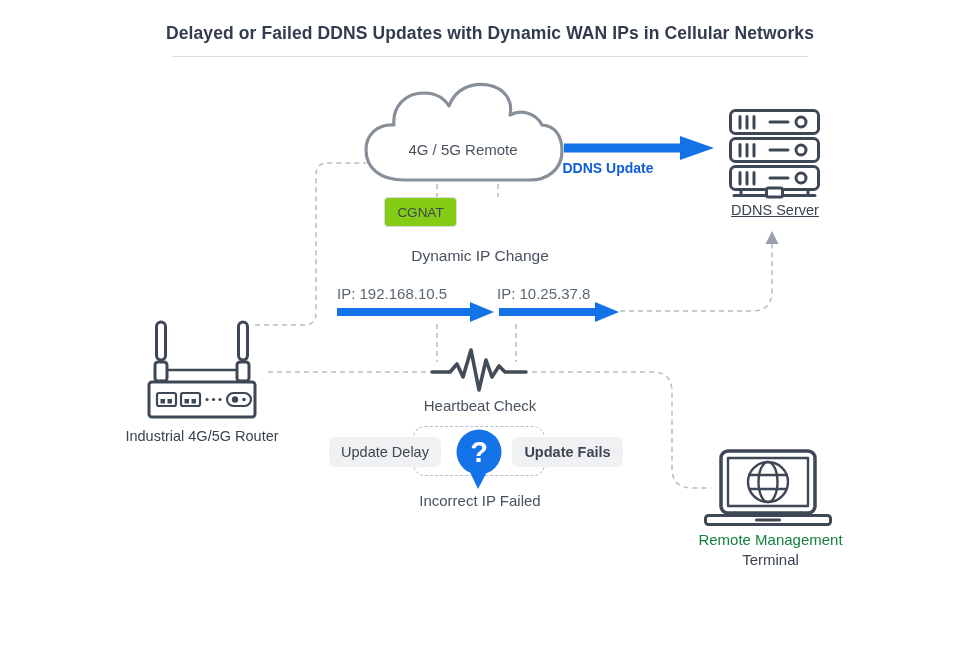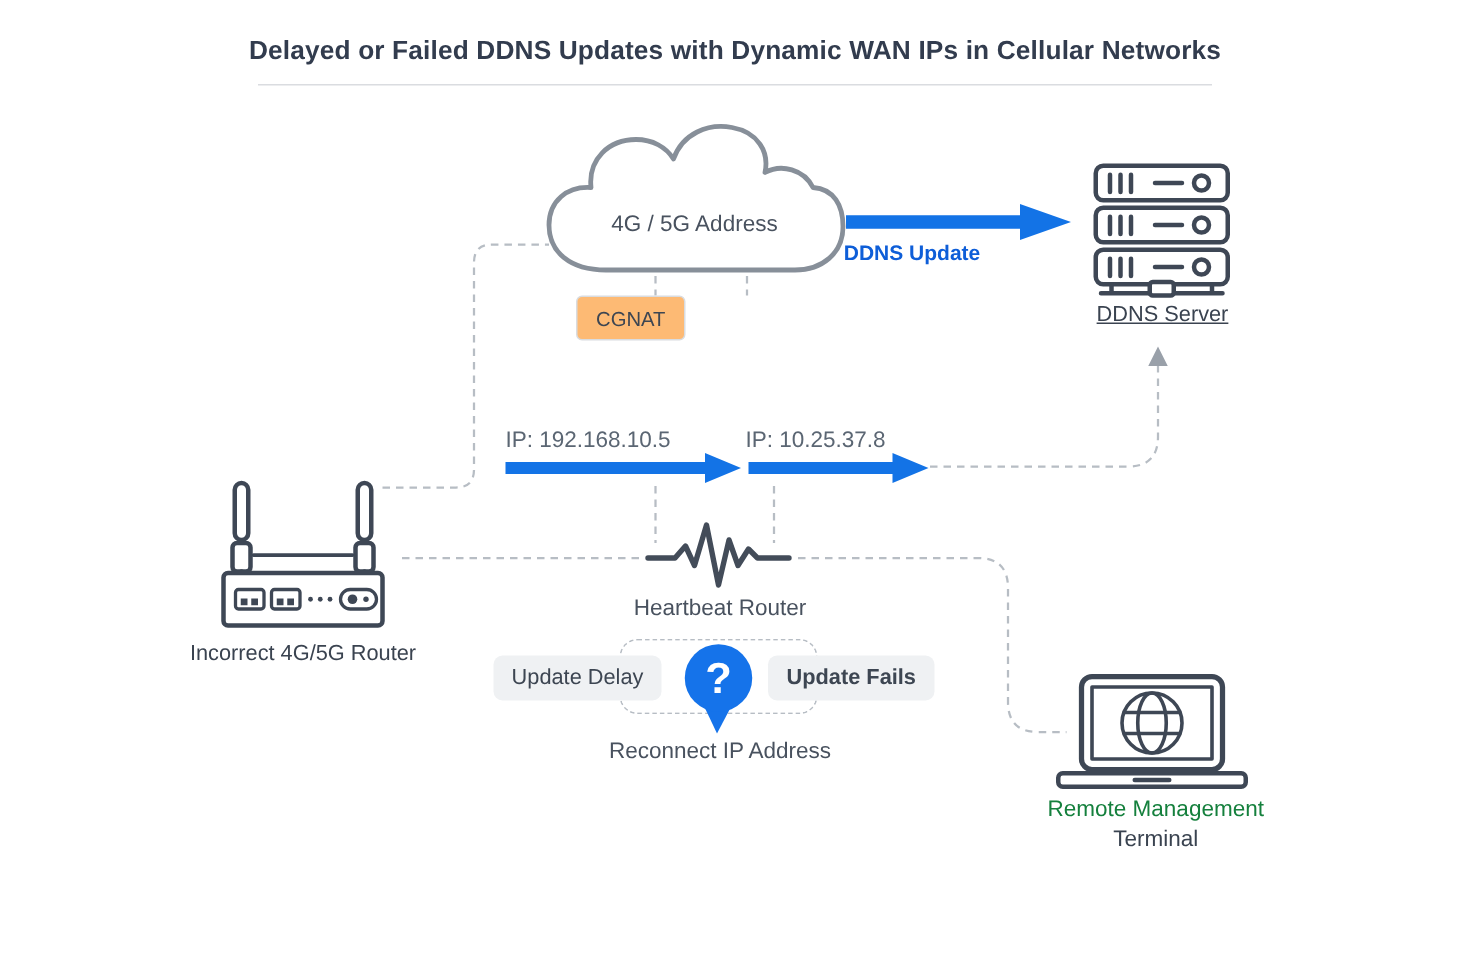--- a/index.html
+++ b/index.html
@@ -14,21 +14,21 @@
   }
   .divider{left:172px;top:56px;width:636px;height:1px;background:#dadce0;}
   svg{display:block;overflow:visible;}
   .lbl{text-align:center;}
   .lbl-dark{color:#3a4350;font-size:14.5px;}
   .lbl-gray{color:#49525f;font-size:15px;}
   .ip-lbl{color:#5b6673;font-size:15px;white-space:nowrap;}
   .blue-lbl{color:#0e5ed8;font-size:14px;font-weight:700;text-align:center;}
   .tag{
     display:flex;align-items:center;justify-content:center;
-    background:#fdba74;border:1px solid #d9dce0;border-radius:4px;
+    background:#84cc16;border:1px solid #d9dce0;border-radius:4px;
     font-size:13.5px;color:#3d4652;white-space:nowrap;
   }
   .pill{
     display:flex;align-items:center;justify-content:center;
     background:#eff1f3;border-radius:6px;font-size:14.5px;color:#3d4652;
     white-space:nowrap;z-index:2;
   }
   .pill.bold{font-weight:700;}
   .dashed-box{
     border:1.6px dashed #b7bdc4;border-radius:12px;z-index:1;
@@ -55,21 +55,21 @@
       <path d="M516,324 V362"></path>
     </g>
     <polygon points="765.5,244 778.5,244 772,231" fill="#99a0a9"></polygon>
   </svg>
 
   <svg class="abs" style="left:358px;top:80px;" width="212" height="106" viewBox="0 0 212 106">
     <path d="M46,100 C22,100 8,88 8,70 C8,54 20,44 36,45 C34,26 48,13 66,13
              C77,13 86,18 91,26 C97,9 114,2 130,5 C147,8 155,21 152,35
              C163,29 178,33 184,45 C198,46 204,57 204,71 C204,89 190,100 172,100 Z" fill="#ffffff" stroke="#878f99" stroke-width="3.2" stroke-linejoin="round"></path>
   </svg>
-  <div class="abs lbl lbl-gray" style="left:368px;top:141px;width:190px;">4G / 5G Address</div>
+  <div class="abs lbl lbl-gray" style="left:368px;top:141px;width:190px;">4G / 5G Remote</div>
 
   <svg class="abs" style="left:564px;top:133px;" width="152" height="30" viewBox="0 0 152 30">
     <polygon points="0,10.5 116,10.5 116,3 150,15 116,27 116,19.5 0,19.5" fill="#1373e6"></polygon>
   </svg>
   <div class="abs blue-lbl" style="left:548px;top:160px;width:120px;">DDNS Update</div>
 
   <svg class="abs" style="left:729px;top:109px;" width="91" height="89" viewBox="0 0 91 89">
     <g fill="#ffffff" stroke="#3e4755" stroke-width="3" stroke-linecap="round" stroke-linejoin="round">
       <rect x="1.5" y="1.5" width="88" height="23" rx="5"></rect>
       <rect x="1.5" y="29.5" width="88" height="23" rx="5"></rect>
@@ -83,20 +83,21 @@
         <circle cx="72" cy="69" r="5"></circle>
         <path d="M12,80.5 V86.5 M79,80.5 V86.5 M5,86.5 H86"></path>
       </g>
       <rect x="37.5" y="79" width="16" height="9" rx="2"></rect>
     </g>
   </svg>
   <div class="abs lbl lbl-dark" style="left:714px;top:202px;width:122px;text-decoration:underline;">DDNS Server</div>
 
   <div class="abs tag" style="left:384px;top:197px;width:71px;height:28px;">CGNAT</div>
 
+  <div class="abs lbl lbl-gray" style="left:390px;top:247px;width:180px;font-size:15.5px;">Dynamic IP Change</div>
   <div class="abs ip-lbl" style="left:337px;top:285px;">IP: 192.168.10.5</div>
   <div class="abs ip-lbl" style="left:497px;top:285px;">IP: 10.25.37.8</div>
   <svg class="abs" style="left:337px;top:300px;" width="282" height="24" viewBox="0 0 282 24">
     <polygon points="0,8 133,8 133,2 157,12 133,22 133,16 0,16" fill="#1373e6"></polygon>
     <polygon points="162,8 258,8 258,2 282,12 258,22 258,16 162,16" fill="#1373e6"></polygon>
   </svg>
 
   <svg class="abs" style="left:145px;top:320px;" width="114" height="100" viewBox="0 0 114 100">
     <g fill="#ffffff" stroke="#3e4755" stroke-linecap="round" stroke-linejoin="round">
       <path d="M24,50 H90" stroke-width="2.5" fill="none"></path>
@@ -116,36 +117,36 @@
       <rect x="22.5" y="79" width="4.5" height="4.5"></rect>
       <rect x="39.5" y="79" width="4.5" height="4.5"></rect>
       <rect x="46.5" y="79" width="4.5" height="4.5"></rect>
       <circle cx="62" cy="79.5" r="1.6"></circle>
       <circle cx="68.5" cy="79.5" r="1.6"></circle>
       <circle cx="75" cy="79.5" r="1.6"></circle>
       <circle cx="90" cy="79.5" r="3.2"></circle>
       <circle cx="99" cy="79.5" r="1.8"></circle>
     </g>
   </svg>
-  <div class="abs lbl lbl-dark" style="left:118px;top:428px;width:168px;">Incorrect 4G/5G Router</div>
+  <div class="abs lbl lbl-dark" style="left:118px;top:428px;width:168px;">Industrial 4G/5G Router</div>
 
   <svg class="abs" style="left:430px;top:344px;" width="98" height="52" viewBox="0 0 98 52">
     <polyline points="2,28 20,28 27,20 33,33 41,6 49,46 56,16 62,33 69,22 75,28 96,28" fill="none" stroke="#434c59" stroke-width="3.6" stroke-linecap="round" stroke-linejoin="round"></polyline>
   </svg>
-  <div class="abs lbl lbl-gray" style="left:418px;top:397px;width:124px;">Heartbeat Router</div>
+  <div class="abs lbl lbl-gray" style="left:418px;top:397px;width:124px;">Heartbeat Check</div>
 
   <div class="abs dashed-box" style="left:413px;top:426px;width:130px;height:48px;"></div>
   <div class="abs pill bold" style="left:512px;top:437px;width:111px;height:30px;">Update Fails</div>
   <div class="abs pill" style="left:329px;top:437px;width:112px;height:30px;">Update Delay</div>
   <svg class="abs z3" style="left:456px;top:429px;" width="46" height="62" viewBox="0 0 46 62">
     <path d="M13,41 L22,60 L32,41 Z" fill="#1573ea"></path>
     <circle cx="23" cy="23" r="22.5" fill="#1573ea"></circle>
     <text x="23" y="33" text-anchor="middle" font-size="29" font-weight="700" fill="#ffffff" font-family="Liberation Sans, sans-serif">?</text>
   </svg>
-  <div class="abs lbl lbl-gray" style="left:399px;top:492px;width:162px;">Reconnect IP Address</div>
+  <div class="abs lbl lbl-gray" style="left:399px;top:492px;width:162px;">Incorrect IP Failed</div>
 
   <svg class="abs" style="left:704px;top:449px;" width="128" height="78" viewBox="0 0 128 78">
     <g fill="#ffffff" stroke="#3e4755" stroke-linecap="round" stroke-linejoin="round">
       <rect x="17" y="2" width="94" height="62" rx="7" stroke-width="3.5"></rect>
       <rect x="24" y="9" width="80" height="48" stroke-width="2.4"></rect>
       <g fill="none" stroke-width="2.4">
         <circle cx="64" cy="33" r="20"></circle>
         <ellipse cx="64" cy="33" rx="9.5" ry="20"></ellipse>
         <path d="M45.5,26 H82.5 M45.5,40 H82.5"></path>
       </g>

